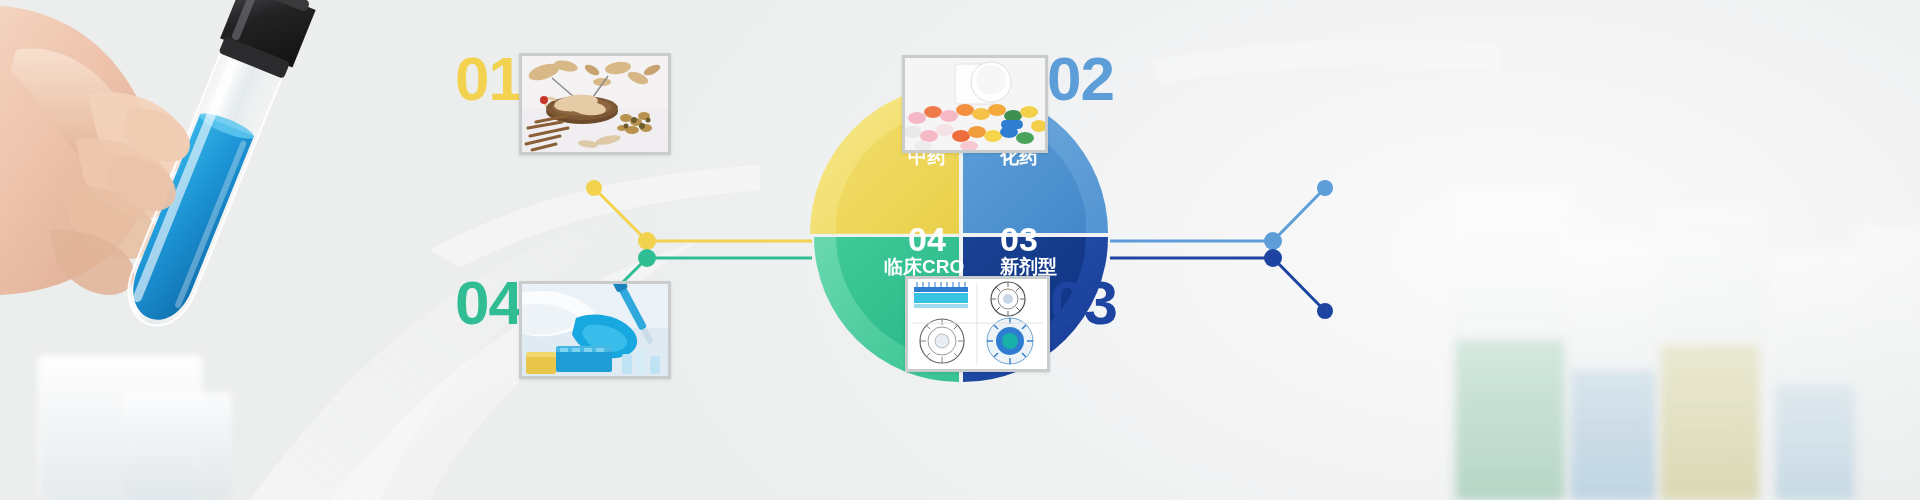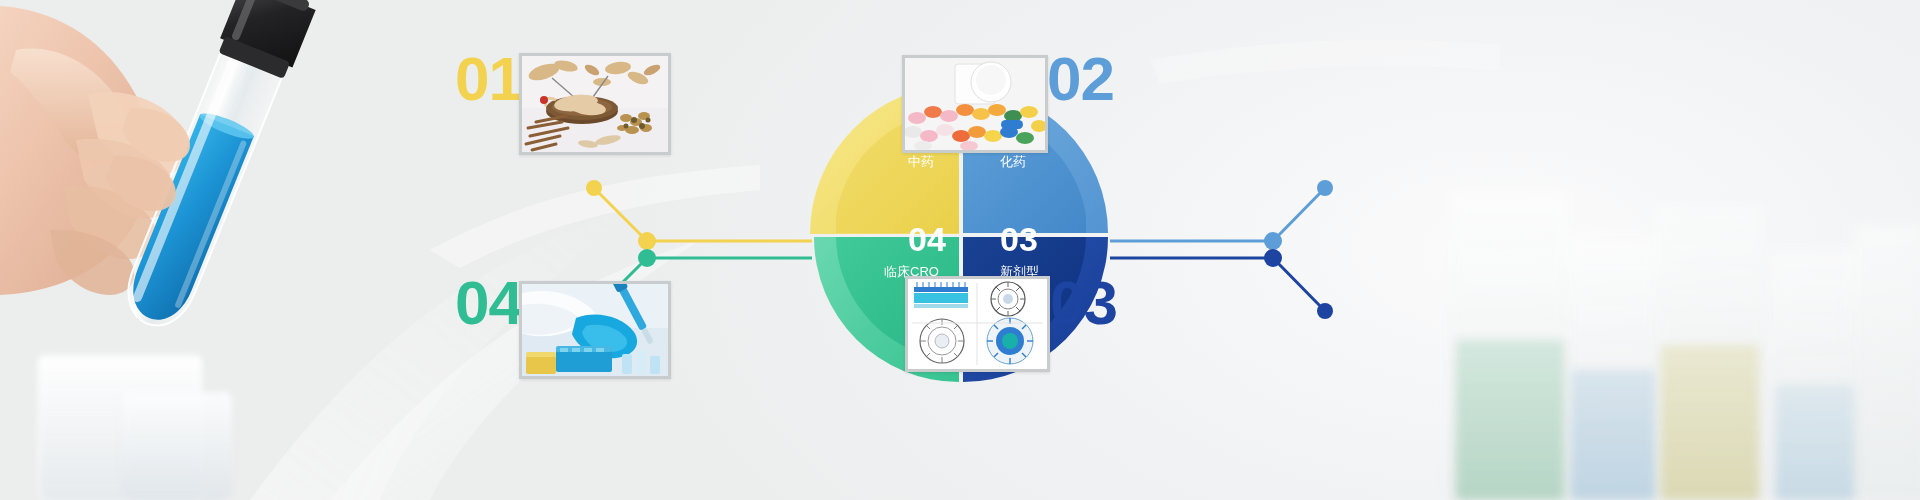--- a/index.html
+++ b/index.html
@@ -50,21 +50,21 @@
   .thumb{position:absolute;border:3px solid #c9cccd;background:#fff;overflow:hidden;
          box-shadow:0 1px 3px rgba(0,0,0,.10);}
   .thumb .inner{position:absolute;inset:0;}
 
   
   .bignum{position:absolute;font-size:62px;font-weight:700;letter-spacing:-1px;line-height:1;}
 
   
   .qlabel{position:absolute;color:#fff;text-align:left;}
   .qnum{font-size:34px;font-weight:700;line-height:1;letter-spacing:0px;}
-  .qtext{font-size:13px;line-height:1;margin-top:9px;font-weight:400;}
+  .qtext{font-size:19px;line-height:1;margin-top:1px;font-weight:700;}
 
   svg{display:block;}
 </style>
 </head>
 <body>
 
 <div class="stage">
 
   <div class="bg-layer">
     <div class="glass-blur gb1"></div>

